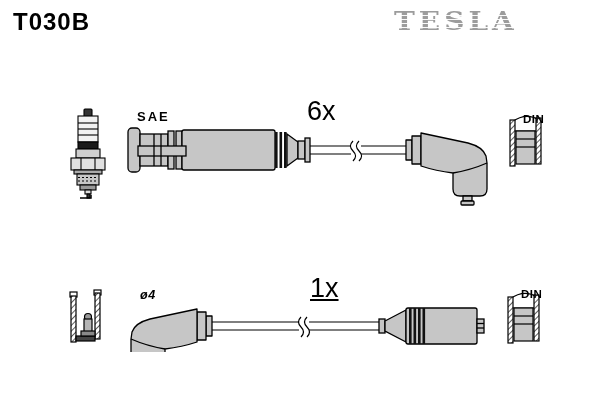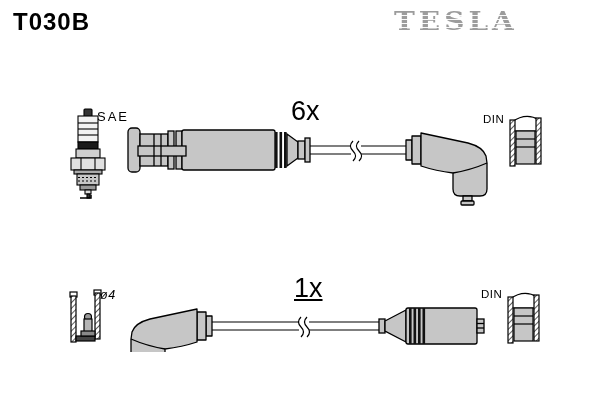--- a/index.html
+++ b/index.html
@@ -16,24 +16,24 @@
     font-size:28px;font-weight:bold;letter-spacing:4px;color:#9c9c9c;
     transform:scaleY(0.95);
   }
   .brand-stripes{
     position:absolute;left:0;top:0;width:100%;height:100%;
     background:repeating-linear-gradient(to bottom,
       rgba(255,255,255,0) 0px, rgba(255,255,255,0) 3px,
       rgba(255,255,255,0.95) 3px, rgba(255,255,255,0.95) 4px);
     pointer-events:none;
   }
-  .qty{font-size:27px;font-weight:400;}
+  .qty{font-size:27px;font-weight:400;margin-left:16px;}
   .qty-top{left:291px;top:96px;}
   .qty-bottom{left:294px;top:273px;text-decoration:underline;}
-  .end-label{font-size:11.5px;font-weight:normal;letter-spacing:0.5px;}
+  .end-label{font-size:11.5px;font-weight:bold;letter-spacing:0.5px;margin-left:40px;}
   .sae{left:97px;top:109px;font-size:13px;letter-spacing:2px;}
   .din-top{left:483px;top:113px;}
   .din-bottom{left:481px;top:288px;}
   .dia{left:100px;top:288px;font-size:12.5px;font-style:italic;}
   svg.diagram{position:absolute;left:0;top:0;}
 </style>
 </head>
 <body>
 
 <div class="canvas">

